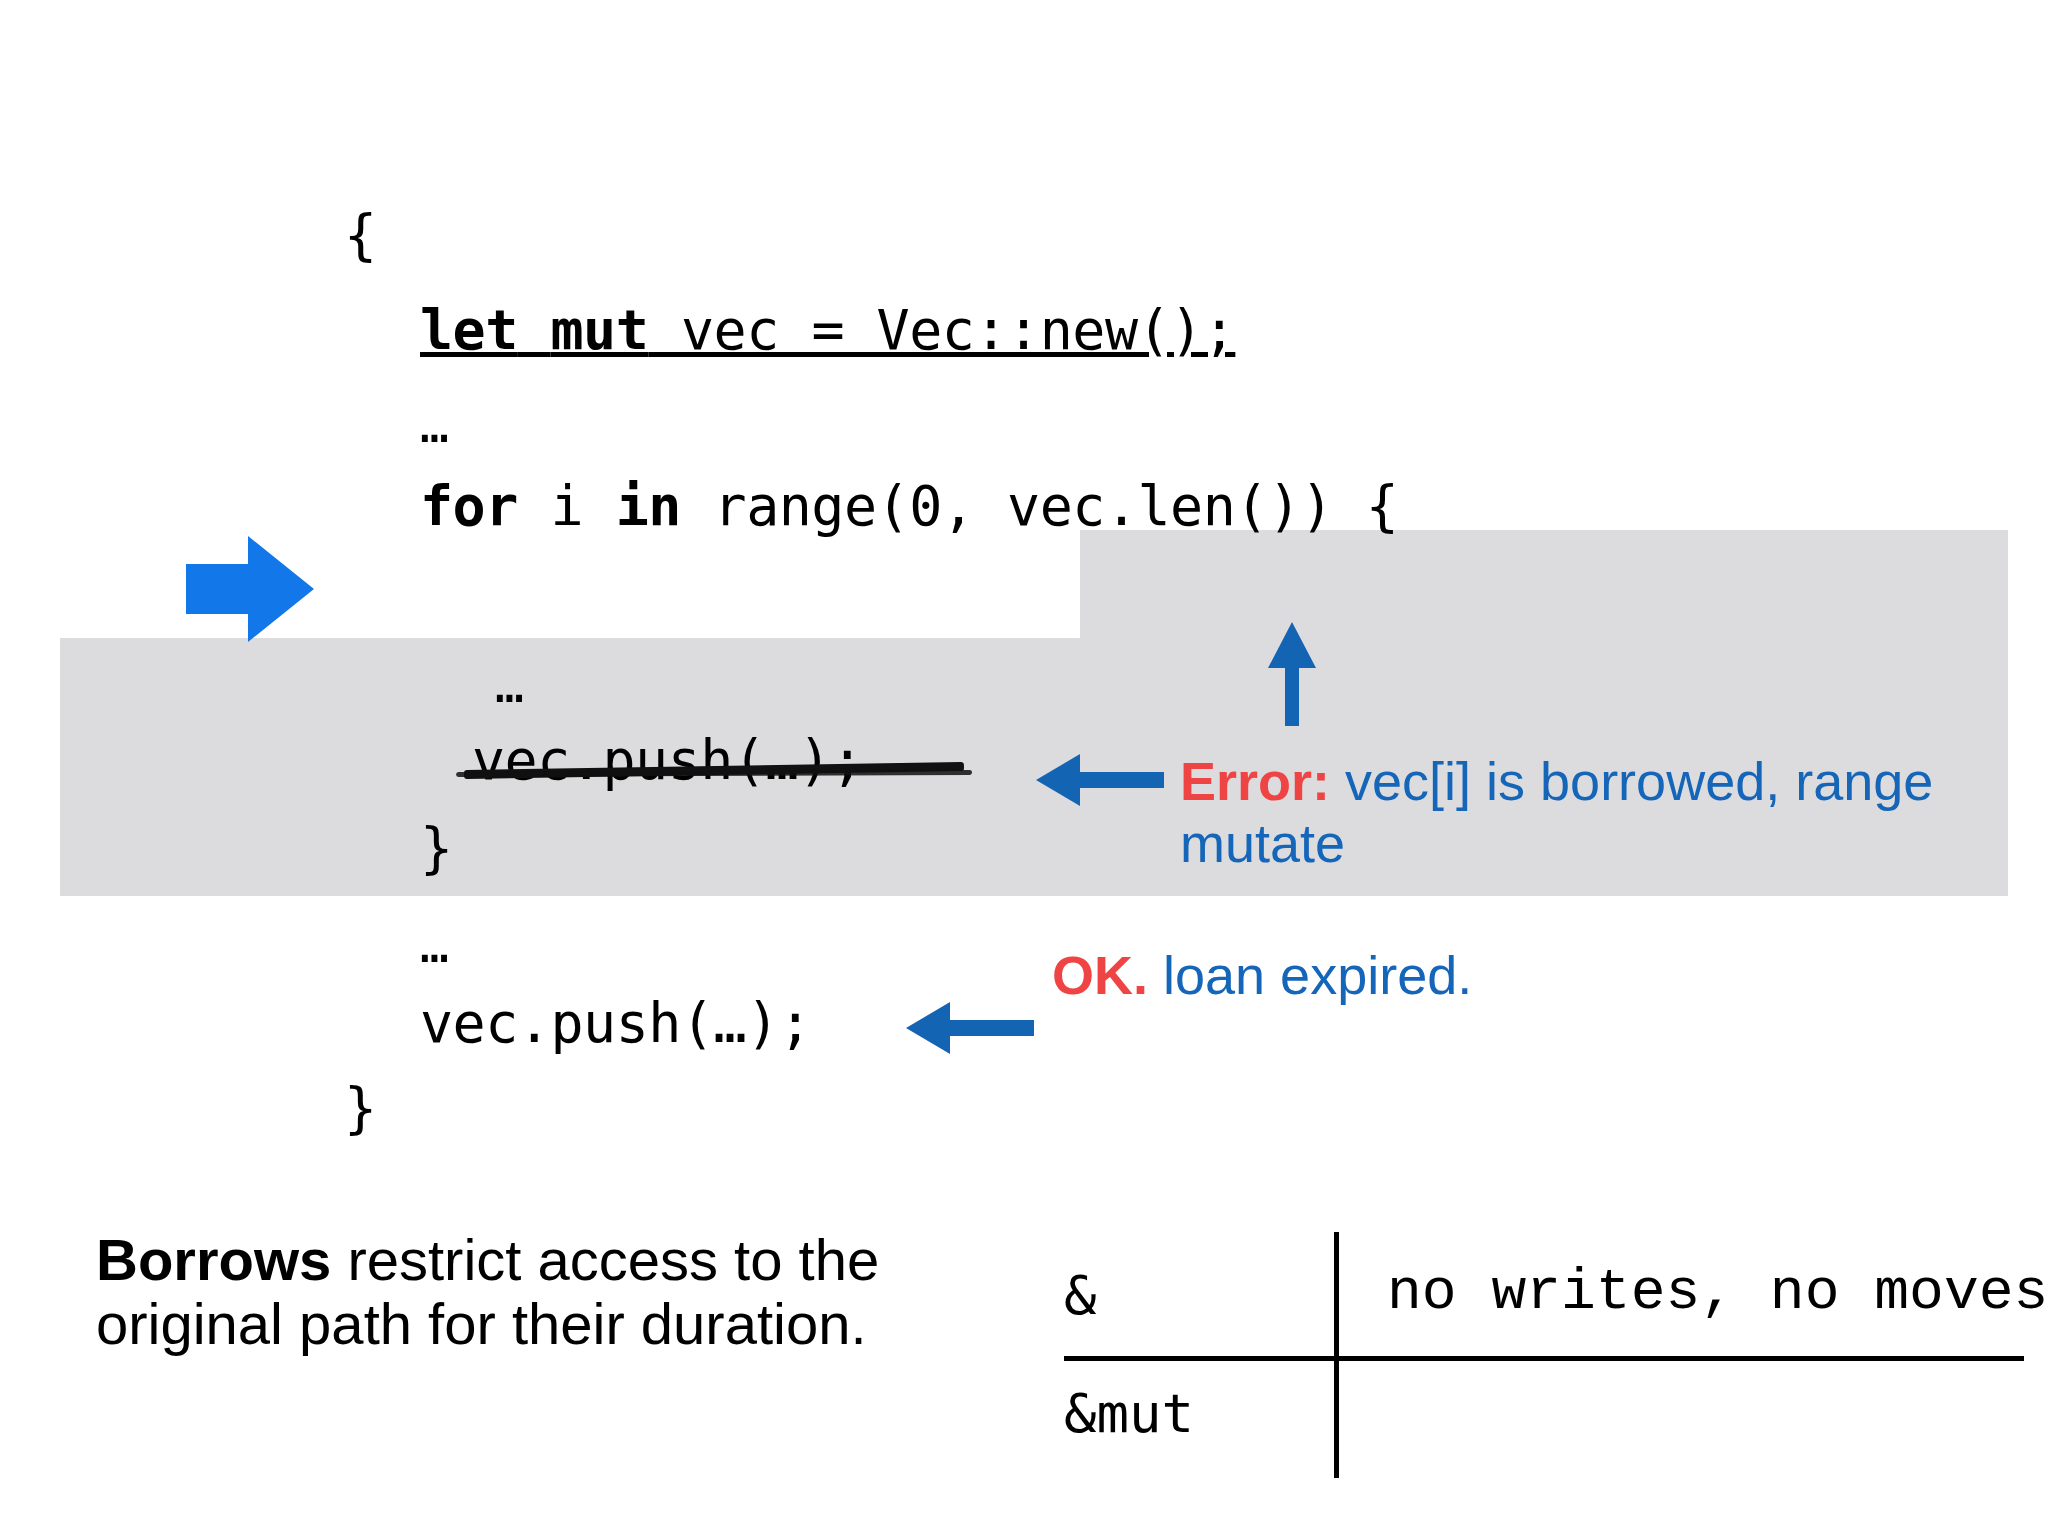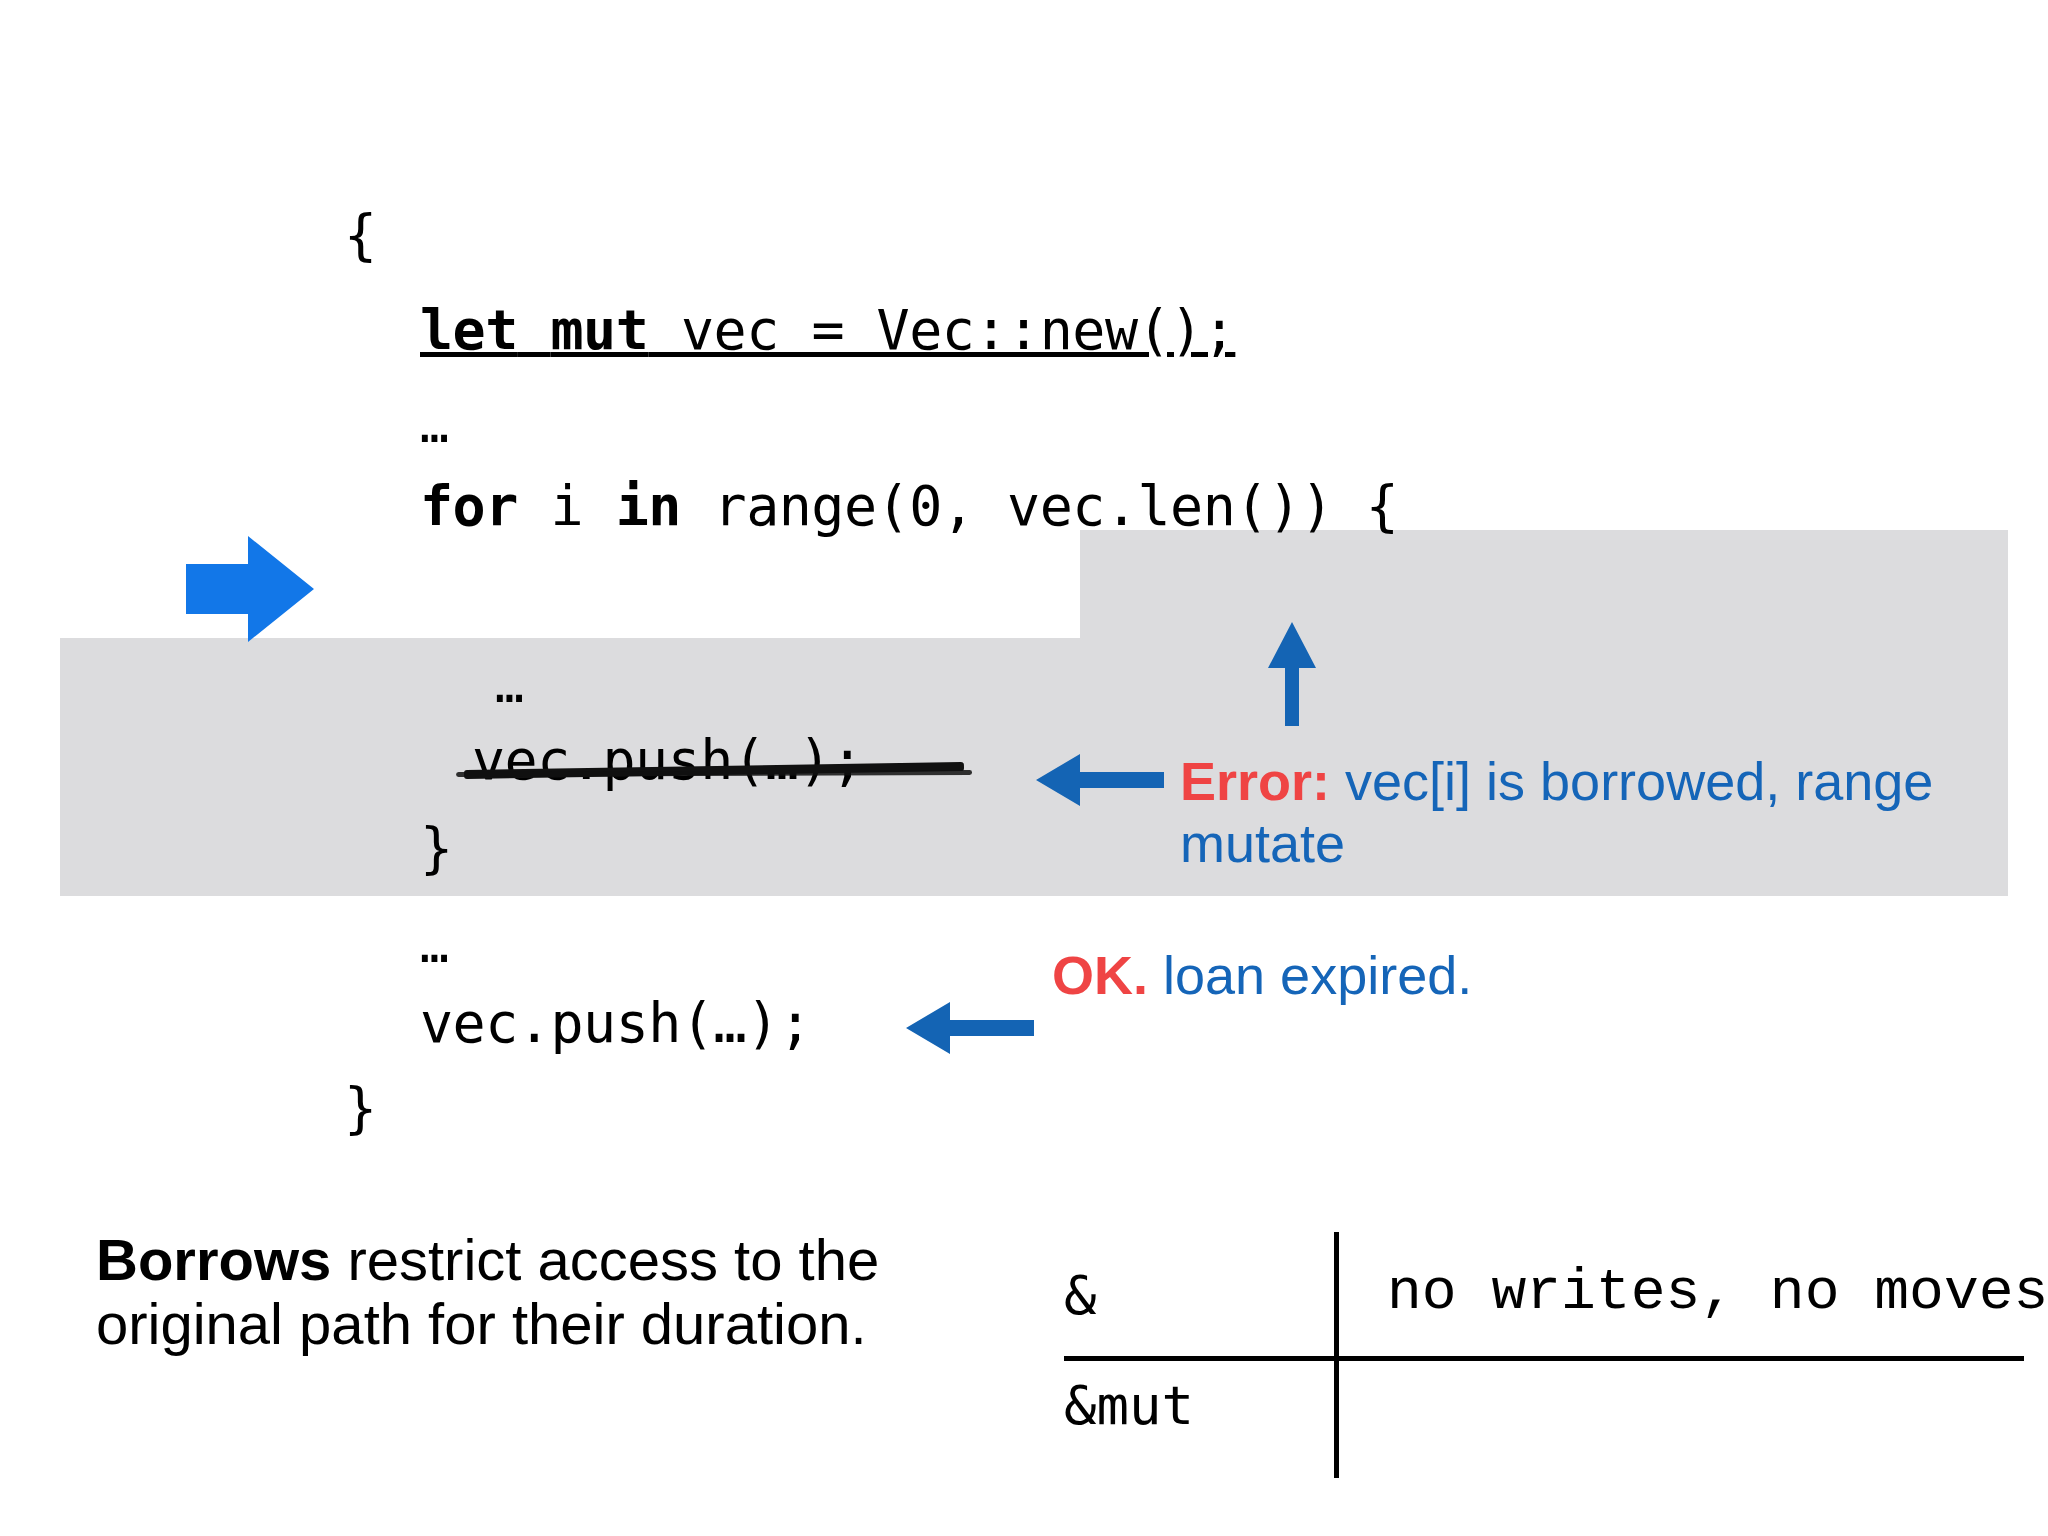--- a/index.html
+++ b/index.html
@@ -170,21 +170,21 @@
     position: absolute;
     left: 312px;
     font-family: Liberation Mono, monospace;
     font-size: 58px;
     color: #000000;
     white-space: nowrap;
     margin-left: 11px;
   }
   #tbl-key-0 { top: 32px; }
   #tbl-val-0 { top: 28px; }
-  #tbl-key-1 { top: 142px; }
+  #tbl-key-1 { top: 150px; }
   #tbl-val-1 { top: 154px; }
 </style>
 </head>
 <body>
 
 <div class="hl-band" id="hl-right-col"></div>
 <div class="hl-band" id="hl-main-band"></div>
 
 <div id="let-elem-white-bg"></div>
 

